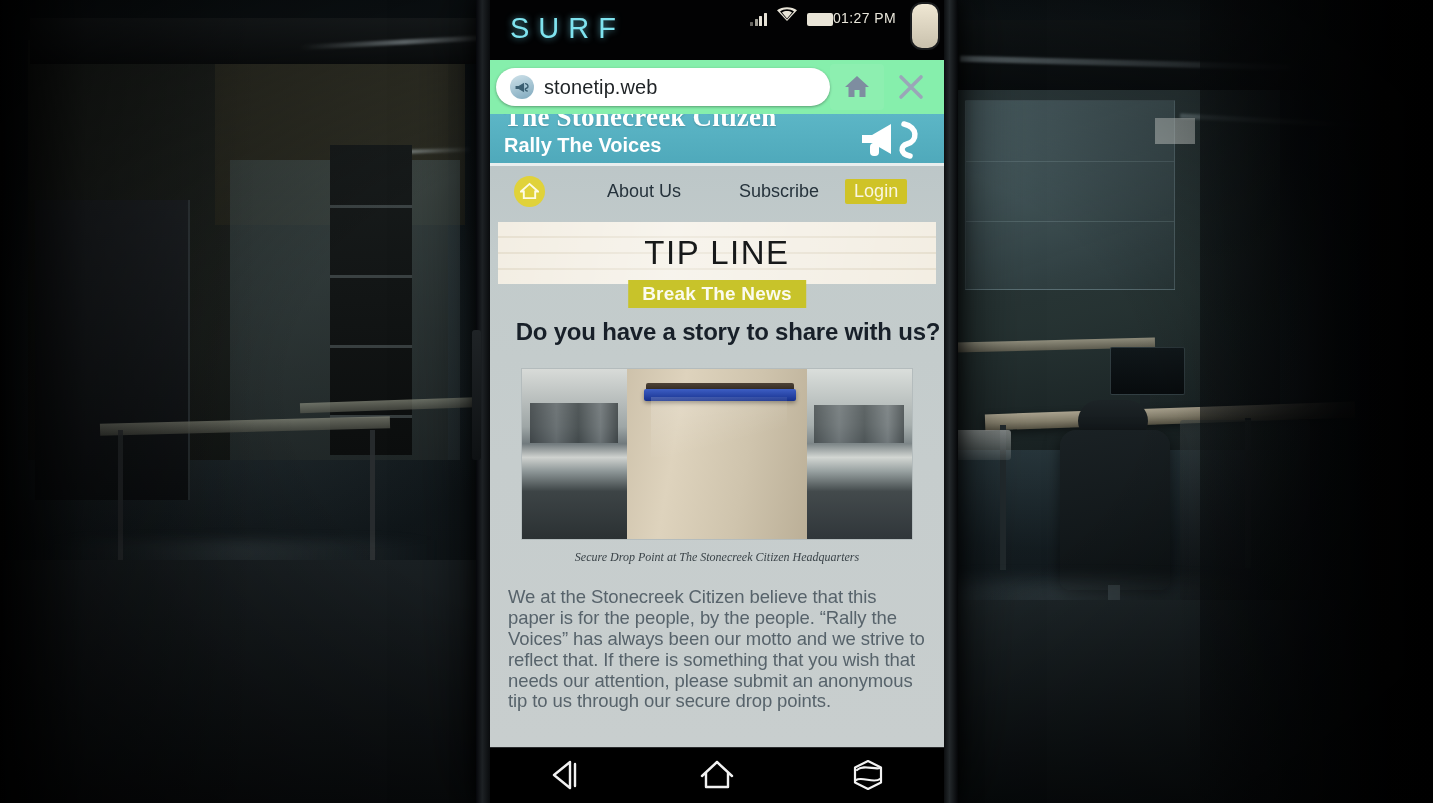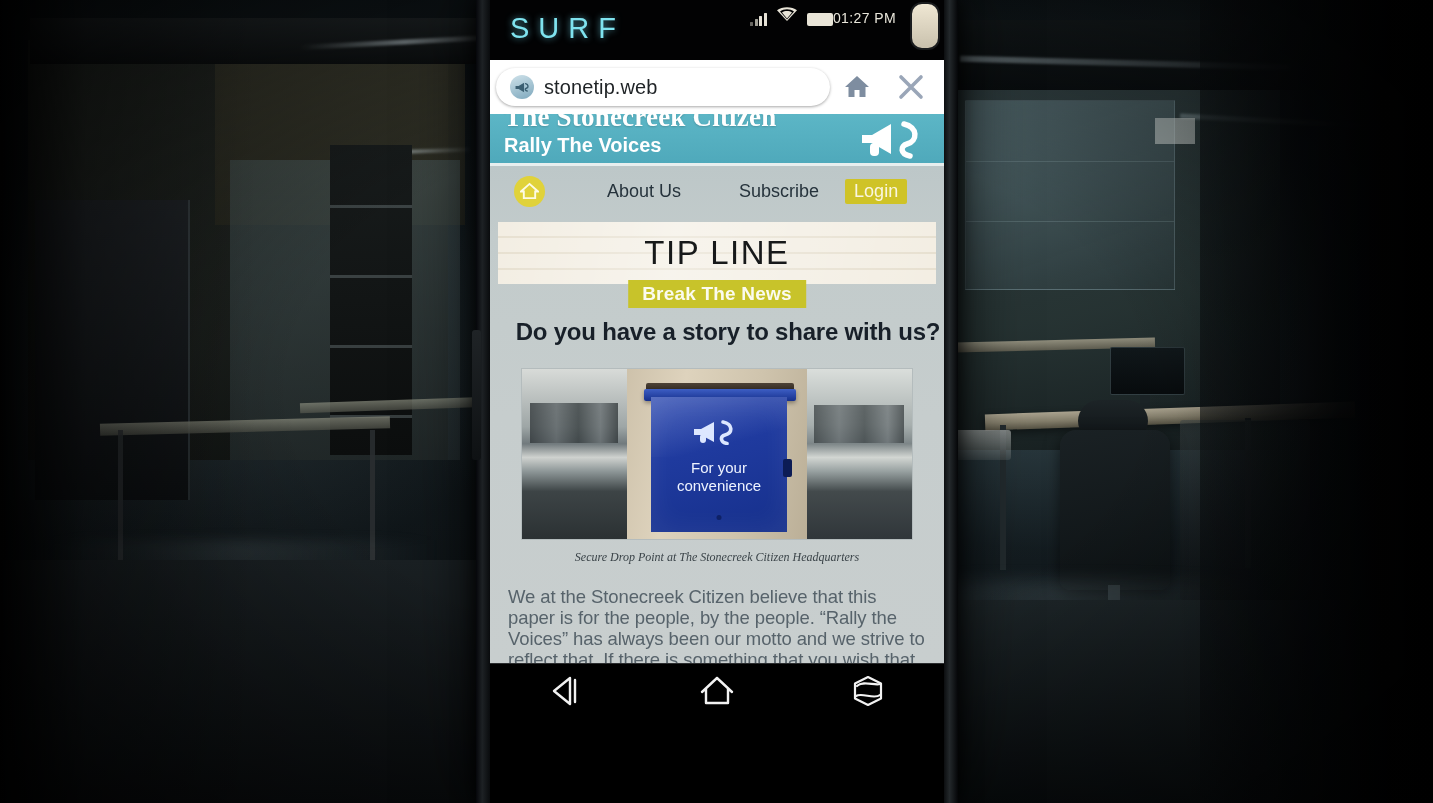--- a/index.html
+++ b/index.html
@@ -130,31 +130,31 @@
   .bars i:nth-child(1){height:4px;opacity:.45}
   .bars i:nth-child(2){height:7px;opacity:.7}
   .bars i:nth-child(3){height:10px}
   .bars i:nth-child(4){height:13px}
   .batt{width:26px;height:13px;background:#e8e4d7;border-radius:2px;}
   .sb-time{font-size:14px;color:#e9e6db;margin-top:2px;letter-spacing:.4px;}
   .notch{position:absolute;right:4px;top:2px;width:30px;height:48px;border-radius:12px;
     background:linear-gradient(180deg,#efe7d3,#c9c1ad);border:2px solid #1a1c1e;}
 
   
-  .browserbar{position:relative;height:54px;background:#ffffff;display:flex;align-items:center;padding:0 6px;}
+  .browserbar{position:relative;height:54px;background:#86efac;display:flex;align-items:center;padding:0 6px;}
   .urlpill{flex:1;height:38px;background:#fff;border-radius:19px;display:flex;align-items:center;
     padding:0 14px;gap:10px;box-shadow:0 1px 3px rgba(0,0,0,.35);}
   .favicon{width:24px;height:24px;border-radius:50%;background:linear-gradient(160deg,#cfe2ea,#7ea8bd);
     display:flex;align-items:center;justify-content:center;flex:0 0 auto;}
   .urltext{font-size:20px;color:#1f2326;letter-spacing:.1px;}
   .bb-btn{width:54px;height:46px;display:flex;align-items:center;justify-content:center;flex:0 0 auto;}
   .bb-btn.home-bg{background:rgba(255,255,255,.06);border-radius:4px;}
 
   
-  .page{position:relative;height:549px;overflow:hidden;
+  .page{position:relative;height:633px;overflow:hidden;
     background:linear-gradient(180deg,#b9c4c6 0%,#c2cbcb 22%,#c6cdcd 55%,#c8cece 100%);}
   .sitehead{position:relative;height:52px;background:linear-gradient(180deg,#5cb6c6 0%,#4fa9bb 100%);
     border-bottom:3px solid #e8eeee;padding:0 14px;}
   .sh-title{position:absolute;left:14px;top:-12px;font-family:"Liberation Serif",serif;font-weight:700;
     font-size:27px;color:#fff;letter-spacing:.2px;text-shadow:0 1px 2px rgba(0,0,0,.18);}
   .sh-sub{position:absolute;left:14px;top:20px;font-size:20px;font-weight:700;color:#fff;}
   .sh-logo{position:absolute;right:10px;top:4px;}
 
   .sitenav{height:50px;display:flex;align-items:center;padding:0 24px;gap:0;}
   .nav-home{width:31px;height:31px;border-radius:50%;background:#e0d23a;display:flex;align-items:center;justify-content:center;}
@@ -361,33 +361,20 @@
       <div class="q1">Do you have a story to share with us?</div>
 
       <div class="photo">
         <div class="ph-wall"></div>
         <div class="ph-left"></div>
         <div class="ph-right"></div>
         <div class="ph-people"></div>
         <div class="ph-people2"></div>
         <div class="dbcap"></div>
         <div class="dbl"></div>
-        <div class="dropbox">
-          <span class="db-mega">
-            <svg width="54" height="26" viewBox="0 0 54 26">
-              <path d="M2 10 h7 l13-7 v20 L9 16 H2 z" fill="#dbe6ff"></path>
-              <rect x="8" y="15" width="6" height="9" rx="3" fill="#dbe6ff"></rect>
-              <path d="M31 3 c10 2 10 11 2 13 c-5 1.4 -5 7 2 8.5" stroke="#dbe6ff" stroke-width="3.6" fill="none" stroke-linecap="round"></path>
-            </svg>
-          </span>
-          <div class="db-t1">For your</div>
-          <div class="db-t2">convenience</div>
-          <span class="db-lock"></span>
-          <span class="db-screw"></span>
-        </div>
         <div class="ph-glare"></div>
       </div>
 
       <div class="caption">Secure Drop Point at The Stonecreek Citizen Headquarters</div>
 
       <div class="body-text">We at the Stonecreek Citizen believe that this paper is for the people, by the people. “Rally the Voices” has always been our motto and we strive to reflect that. If there is something that you wish that needs our attention, please submit an anonymous tip to us through our secure drop points.</div>
 
     </div>
 
     <div class="androidnav">

